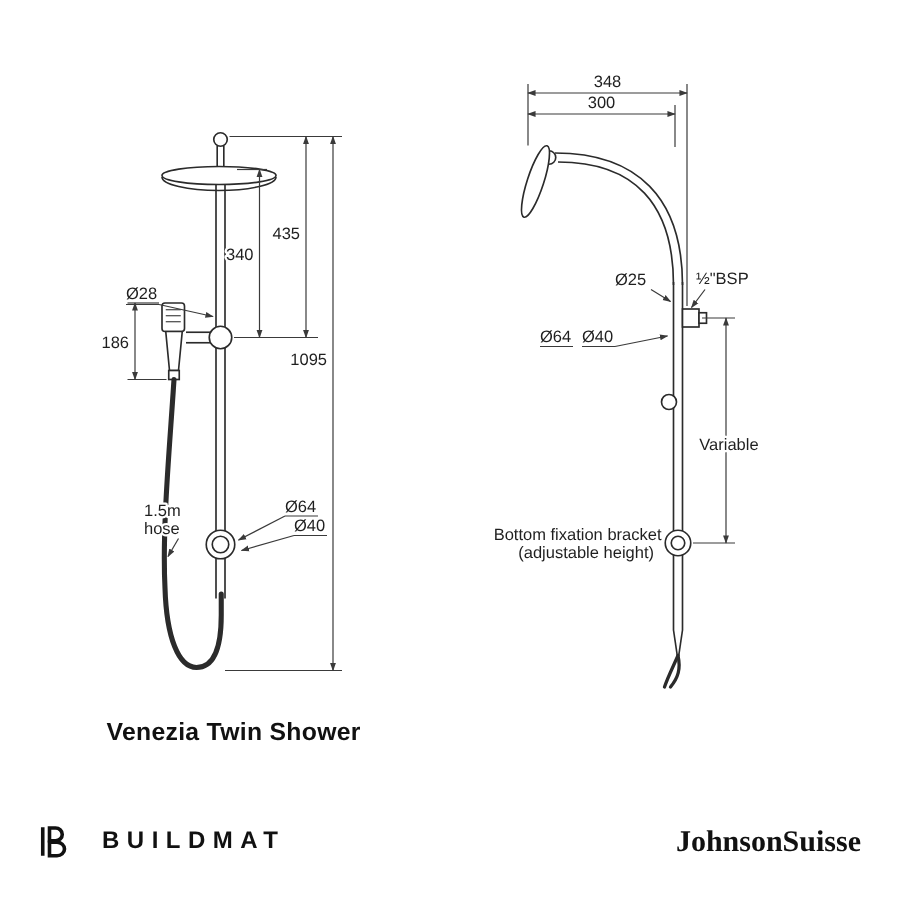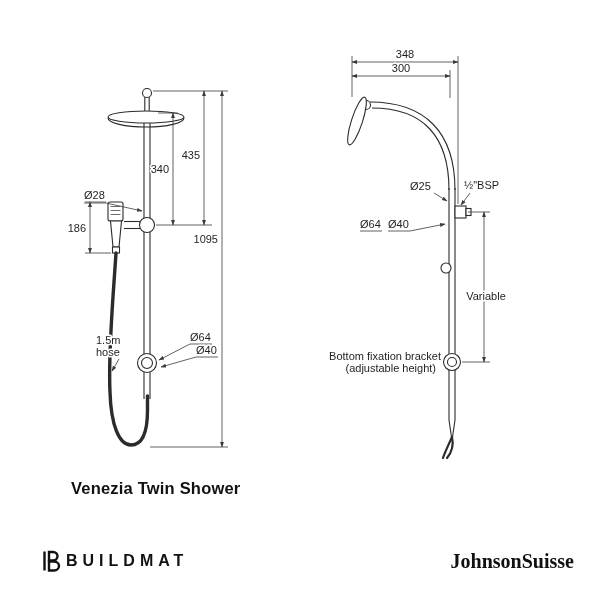--- a/index.html
+++ b/index.html
@@ -20,22 +20,22 @@
     font-family:"Liberation Sans","DejaVu Sans",sans-serif;
     font-size:11px; fill:#1f1f1f;
     paint-order:stroke fill; stroke:#ffffff; stroke-width:3px; stroke-linejoin:round;
   }
 
   .title {
     position:absolute; left:27px; top:479px;
     font-size:16.5px; font-weight:700; color:#111; letter-spacing:0.2px;margin-left:44px;
   }
   .brand-left {
-    position:absolute; left:40px; top:549px;
-    display:flex; align-items:center; gap:2px; color:#111;
+    position:absolute; left:24px; top:549px;
+    display:flex; align-items:center; gap:20px; color:#111;
   }
   .brand-left .brand-text { font-size:16px; font-weight:700; letter-spacing:5px; }
   .brand-right {
     position:absolute; right:26px; top:550px;
     font-family:"Liberation Serif","DejaVu Serif",serif;
     font-size:20px; color:#111;font-weight:bold;
   }
 </style>
 </head>
 <body>

